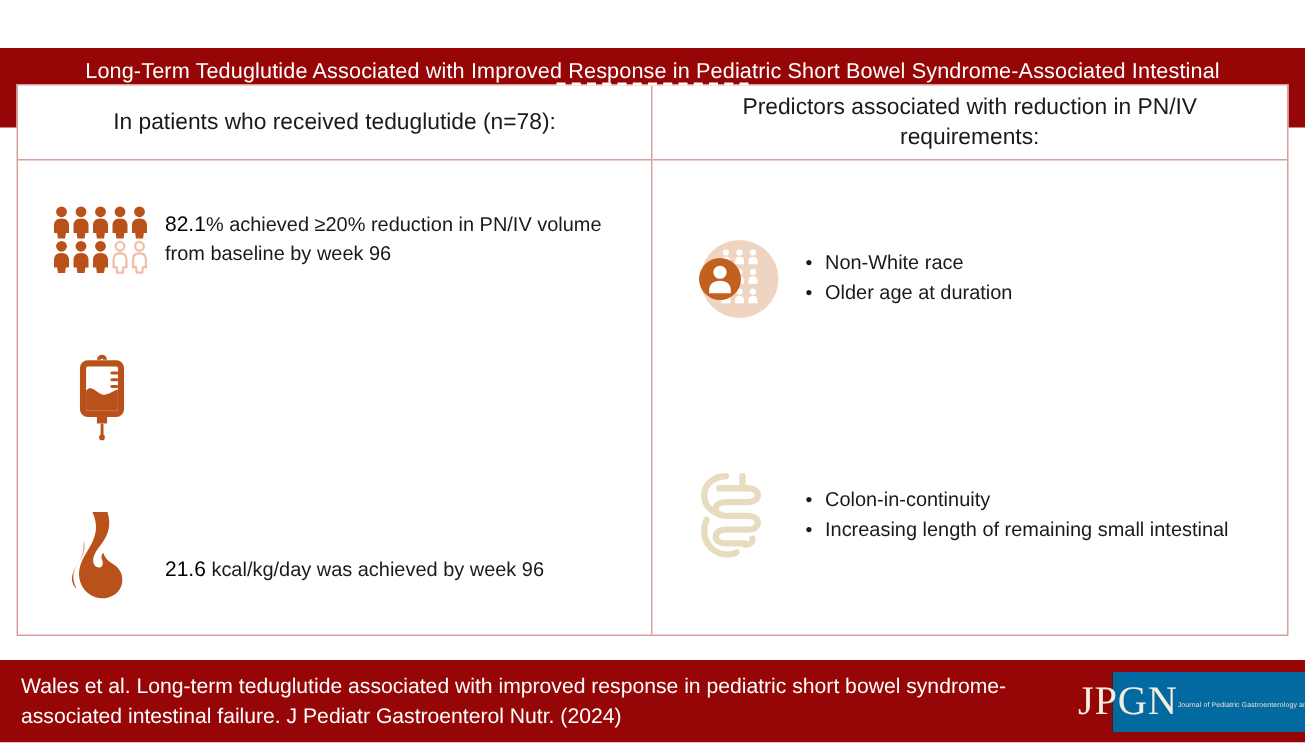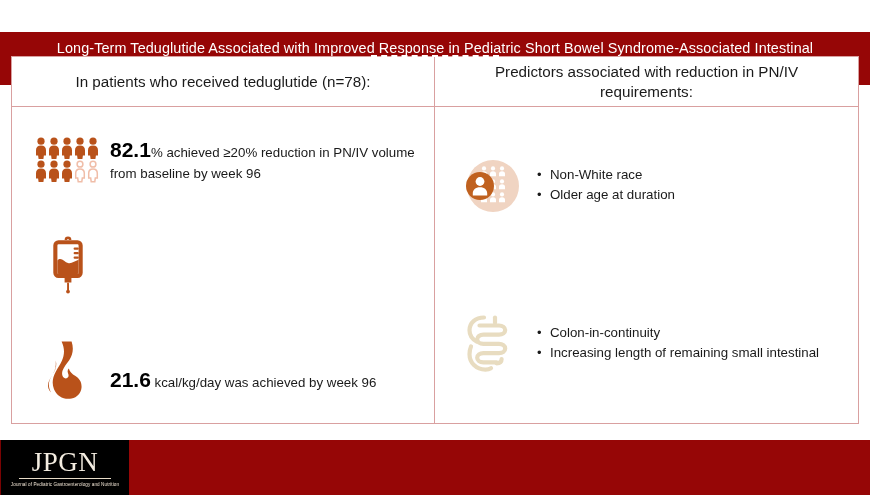--- a/index.html
+++ b/index.html
@@ -109,22 +109,22 @@
   }
 
   .text-cell {
     flex: 1 1 auto;
     font-size: 13.3px;
     line-height: 1.42;
     color: #1a1a1a;
     padding-right: 4px;
   }
   .stat-num {
-    font-size: 21px;
-    font-weight: bold;
+    font-size: 14px;
+    font-weight: normal;
     color: #000000;
   }
 
   ul.bullets {
     margin: 0;
     padding-left: 17px;
     list-style: none;
   }
   ul.bullets li {
     position: relative;
@@ -157,24 +157,23 @@
   .footer-text {
     flex: 1 1 auto;
     color: #ffffff;
     font-size: 14.1px;
     line-height: 1.35;
     padding: 0 8px 0 14px;
   }
   .footer-logo {
     width: 128px;
     min-width: 128px;
-    height: 55px;
-    background: #000000;
-    display: flex;
-    flex-direction: column;
+    height: 40px;
+    background: #0369a1;
+    display: flex;
     align-items: center;
     justify-content: center;
     border-left: 1px solid #7a0303;
   }
   .logo-main {
     font-family: "Liberation Serif", serif;
     color: #f3ece0;
     font-size: 27px;
     letter-spacing: 0.5px;
     line-height: 1;
@@ -409,18 +408,19 @@
             <li>Increasing length of remaining small intestinal</li>
           </ul>
         </div>
       </div>
 
     </div>
   </div>
 </div>
 
 <div class="footer-bar">
+  <div class="footer-text">Wales et al. Long-term teduglutide associated with improved response in pediatric short bowel syndrome-associated intestinal failure. J Pediatr Gastroenterol Nutr. (2024)</div>
   <div class="footer-logo">
     <div class="logo-main">JPGN</div>
     <div class="logo-rule"></div>
     <div class="logo-sub">Journal of Pediatric Gastroenterology and Nutrition</div>
   </div>
 </div>
 
 </body></html>

